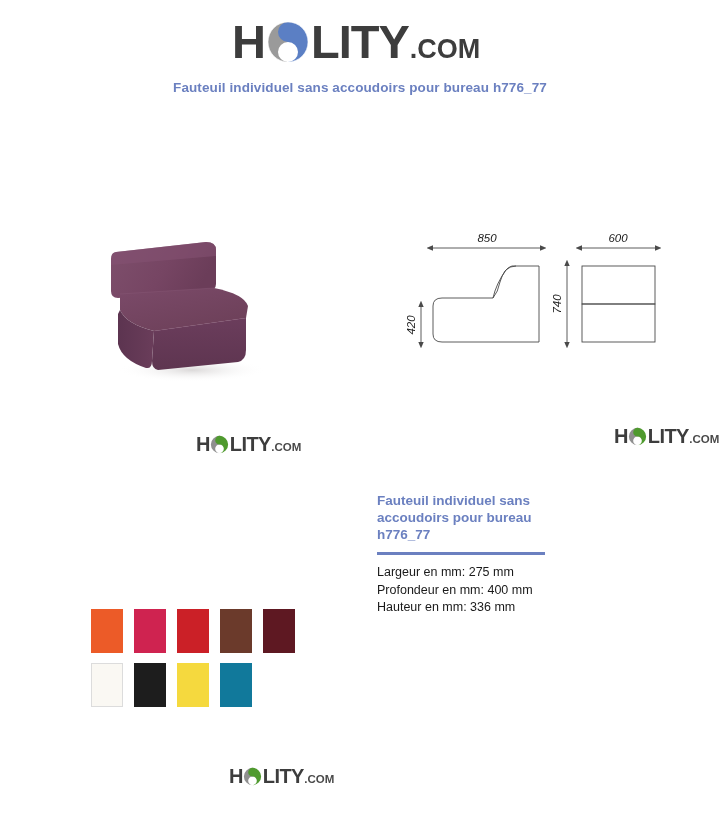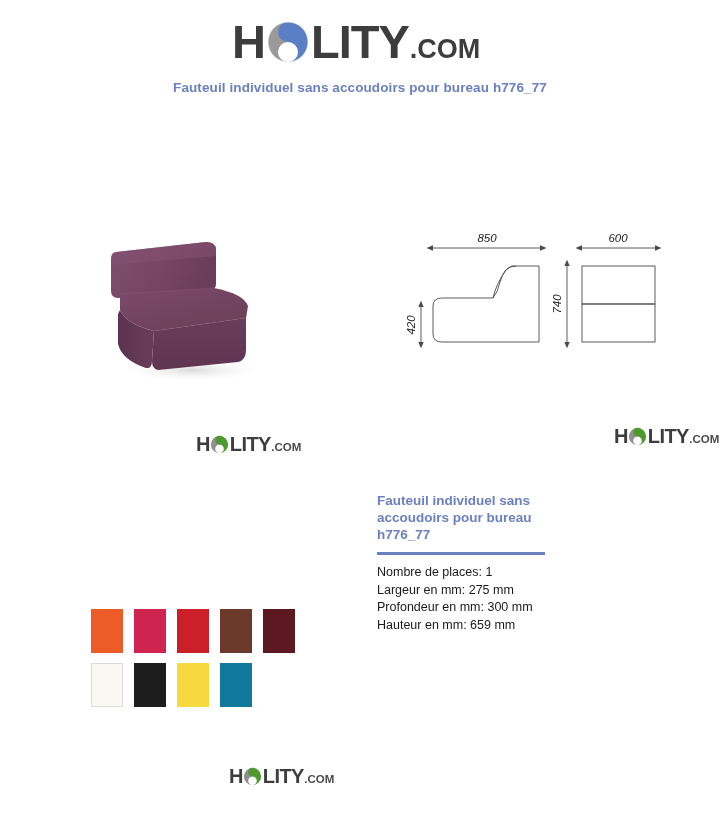--- a/index.html
+++ b/index.html
@@ -295,24 +295,23 @@
       <path d="M22 2 A20 20 0 0 1 22 42 A10 10 0 0 0 22 22 A10 10 0 0 1 22 2 Z" fill="#4f9a2e"></path>
     </svg>
   </span>
   <span class="wm-rest">LITY</span>
   <span class="wm-dotcom">.COM</span>
 </div>
 
 <div class="info-panel">
   <div class="info-title">Fauteuil individuel sans accoudoirs pour bureau h776_77</div>
   <div class="info-divider"></div>
-  <div class="spec-line">Nombre de places: 1</div>
   <div class="spec-line">Largeur en mm: 275 mm</div>
-  <div class="spec-line">Profondeur en mm: 300 mm</div>
-  <div class="spec-line">Hauteur en mm: 659 mm</div>
+  <div class="spec-line">Profondeur en mm: 400 mm</div>
+  <div class="spec-line">Hauteur en mm: 336 mm</div>
 </div>
 
 <div class="swatch-grid">
   <div class="swatch-row">
     <div class="swatch" style="background:#ec5b28"></div>
     <div class="swatch" style="background:#cf2350"></div>
     <div class="swatch" style="background:#cb2027"></div>
     <div class="swatch" style="background:#6b3a2b"></div>
     <div class="swatch" style="background:#5e1822"></div>
   </div>

